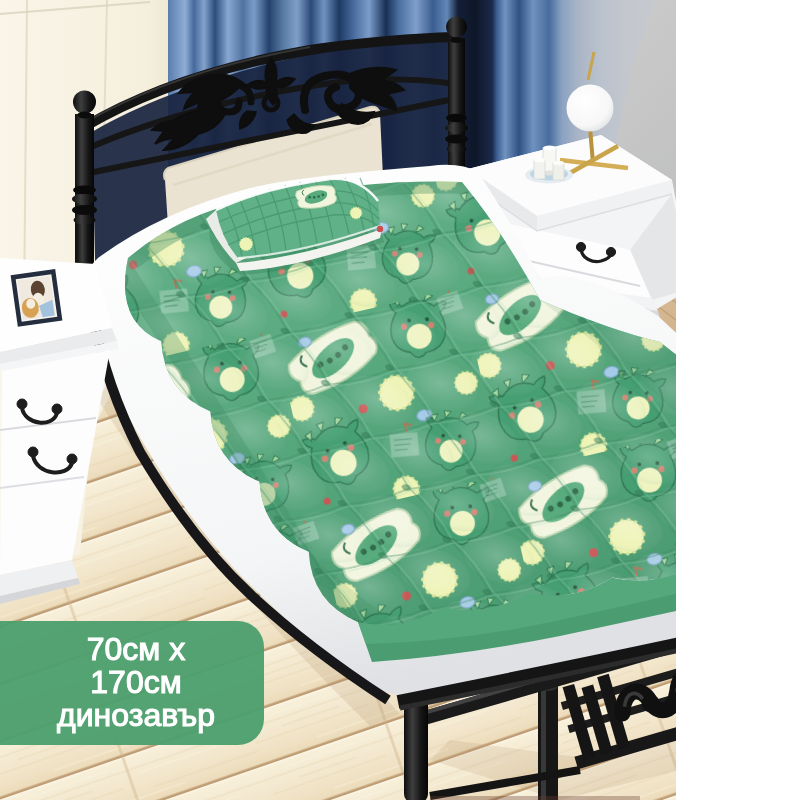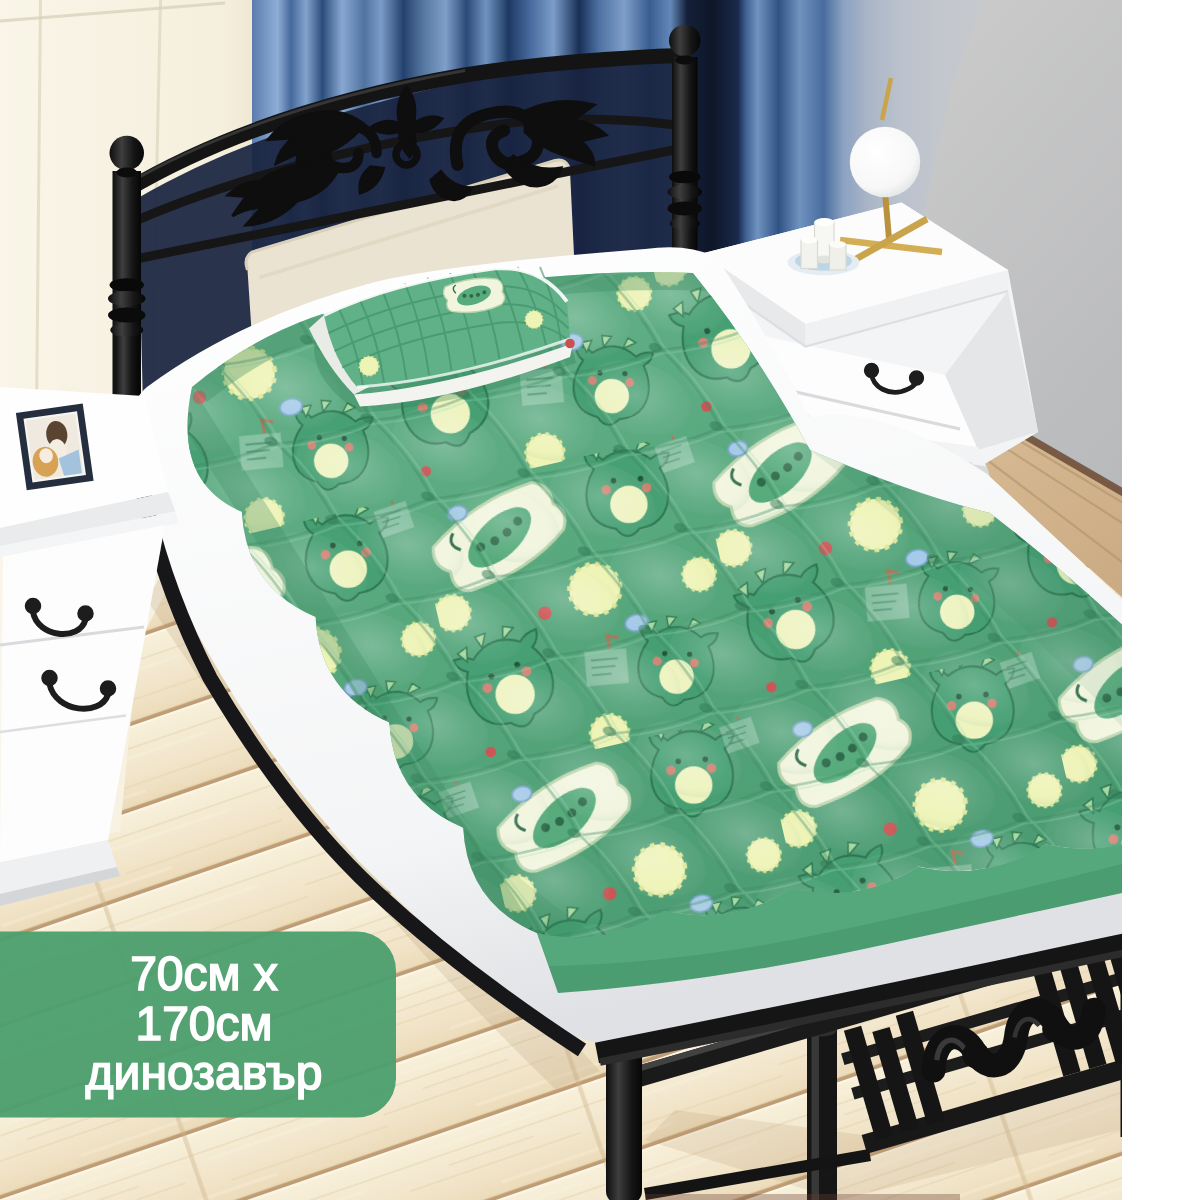--- a/index.html
+++ b/index.html
@@ -1,16 +1,16 @@
 <!DOCTYPE html>
 <html><head>
 <meta charset="utf-8">
 <style>
 html,body{margin:0;padding:0;background:#fff;}
-#scene{position:relative;width:748px;height:800px;overflow:hidden;font-family:"Liberation Sans",sans-serif;-webkit-font-smoothing:antialiased;}
+#scene{position:relative;width:676px;height:800px;overflow:hidden;font-family:"Liberation Sans",sans-serif;-webkit-font-smoothing:antialiased;}
 </style>
 </head>
 <body>
 <div id="scene">
 <svg width="800" height="800" viewBox="0 0 800 800" xmlns="http://www.w3.org/2000/svg">
 <defs>
 <linearGradient id="plankg" x1="0" y1="0" x2="0" y2="1">
 <stop offset="0" stop-color="#f8f0da"></stop>
 <stop offset="0.45" stop-color="#f3e8cf"></stop>
 <stop offset="0.8" stop-color="#efe0c2"></stop>

